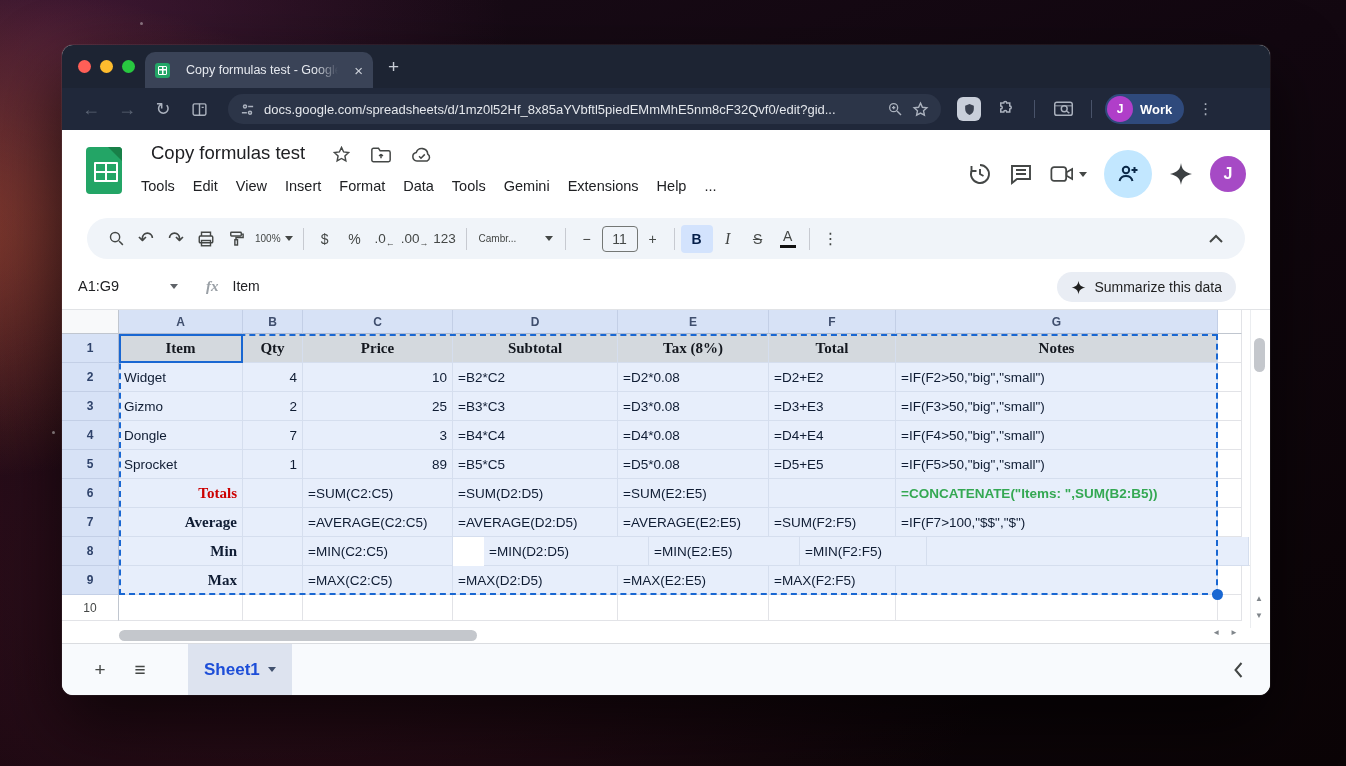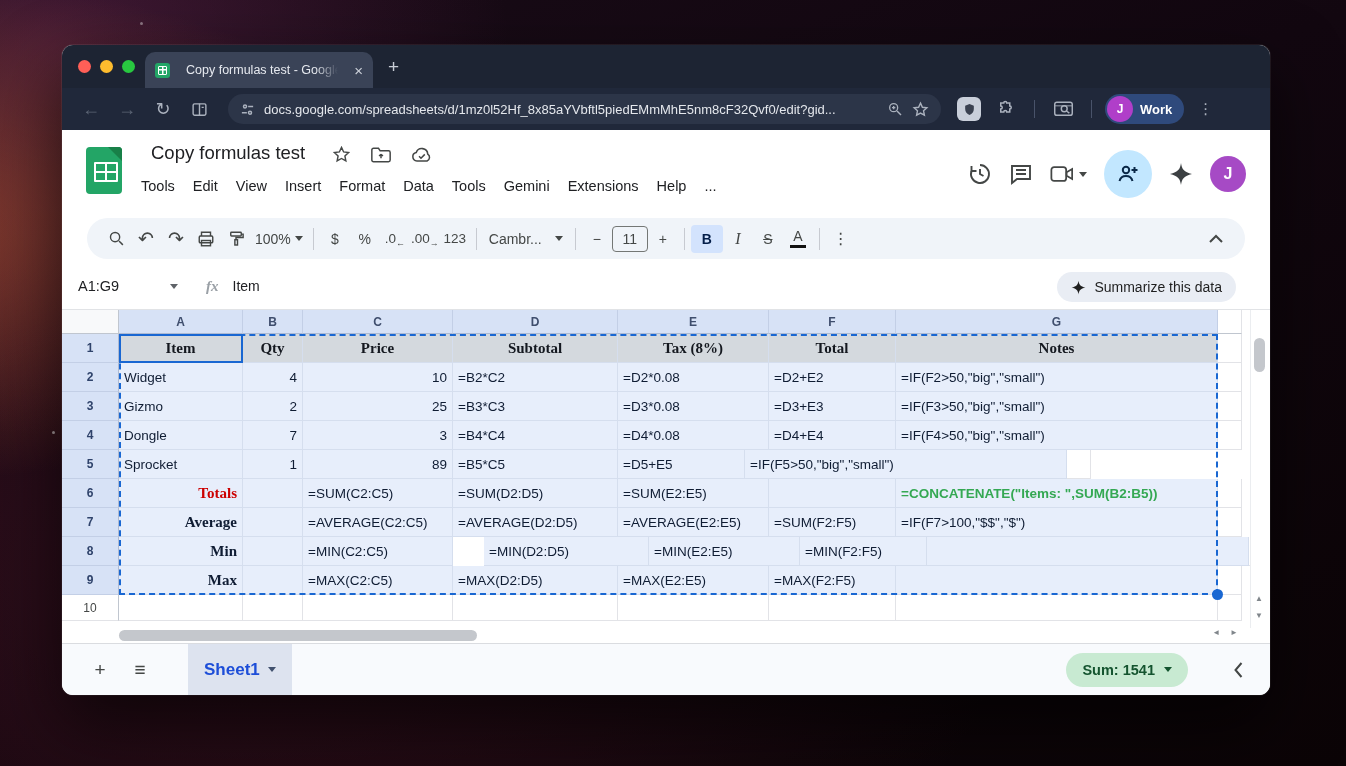--- a/index.html
+++ b/index.html
@@ -70,21 +70,21 @@
   .share-btn { width:48px; height:48px; border-radius:50%; background:#c2e7ff; display:flex; align-items:center; justify-content:center; color:#0b2948; }
   .hdr-av { width:36px; height:36px; border-radius:50%; background:#a64ac5; color:#fff; font-size:16px; font-weight:bold; display:flex; align-items:center; justify-content:center; }
   .camwrap { display:flex; align-items:center; gap:5px; }
   .caret { width:0; height:0; border:4px solid transparent; border-top:5px solid #444746; margin-top:4px; }
 
   
   .toolbar { position:absolute; left:25px; right:25px; top:173px; height:41px; background:#f0f4f9; border-radius:21px;
              display:flex; align-items:center; padding:0 14px; color:#444746; font-size:14px; }
   .tb { display:flex; align-items:center; justify-content:center; height:28px; min-width:30px; border-radius:4px; flex:none; }
   .tb-sep { width:1px; height:22px; background:#c7cad1; margin:0 6px; flex:none; }
-  .tb-text { font-size:14px; }
+  .tb-text { font-size:10px; }
   .tb-zoom { gap:4px; padding:0 4px; }
   .fontbox { width:86px; justify-content:space-between; padding:0 6px; }
   .sizebox { width:36px; border:1px solid #747775; border-radius:4px; height:26px; font-size:14px; }
   .tb-bold { background:#d3e3fd; color:#041e49; font-weight:bold; width:32px; }
   .tb-italic { font-style:italic; font-family:"Liberation Serif",serif; font-size:16px; }
   .tb-strike { text-decoration:line-through; }
   .tb-color { flex-direction:column; line-height:1; gap:2px; }
   .tb-color .bar { width:16px; height:3.5px; background:#111; }
   .tb-num { font-size:13.5px; position:relative; }
   .tb-num .mini { font-size:9px; position:relative; top:4px; }
@@ -440,20 +440,21 @@
         <div class="cell" style="width: 127px;">=D4+E4</div>
         <div class="cell" style="width: 322px;">=IF(F4&gt;50,"big","small")</div>
         <div class="cell plain" style="width: 24px;"></div>
       </div>
       <div class="grow">
         <div class="rowhd">5</div>
         <div class="cell" style="width: 124px;">Sprocket</div>
         <div class="cell c-num" style="width: 60px;">1</div>
         <div class="cell c-num" style="width: 150px;">89</div>
         <div class="cell" style="width: 165px;">=B5*C5</div>
+        <div class="cell" style="width: 151px;">=D5*0.08</div>
         <div class="cell" style="width: 127px;">=D5+E5</div>
         <div class="cell" style="width: 322px;">=IF(F5&gt;50,"big","small")</div>
         <div class="cell plain" style="width: 24px;"></div>
       </div>
       <div class="grow">
         <div class="rowhd">6</div>
         <div class="cell c-label" style="color: rgb(204, 0, 0); width: 124px;">Totals</div>
         <div class="cell" style="width: 60px;"></div>
         <div class="cell" style="width: 150px;">=SUM(C2:C5)</div>
         <div class="cell" style="width: 165px;">=SUM(D2:D5)</div>
@@ -520,23 +521,19 @@
     </div>
   <div class="harrows">◄►</div>
 
   <div class="bottombar">
     <span class="bb-ic" style="margin-left:18px">+</span>
     <span class="bb-ic">≡</span>
     <div class="sheettab">
       <span class="lbl">Sheet1</span>
         <span class="caret"></span>
     </div>
-    <div class="sumpill">
-      <span>Sum: 1541</span>
-        <span class="caret"></span>
-    </div>
     <span class="bb-chev">
       <svg width="11" height="16" viewBox="0 0 10 16" fill="none" stroke="#444746" stroke-width="2">
           <polyline points="8,1 2,8 8,15"></polyline>
         </svg>
     </span>
   </div>
 </div>
 
 </body></html>

